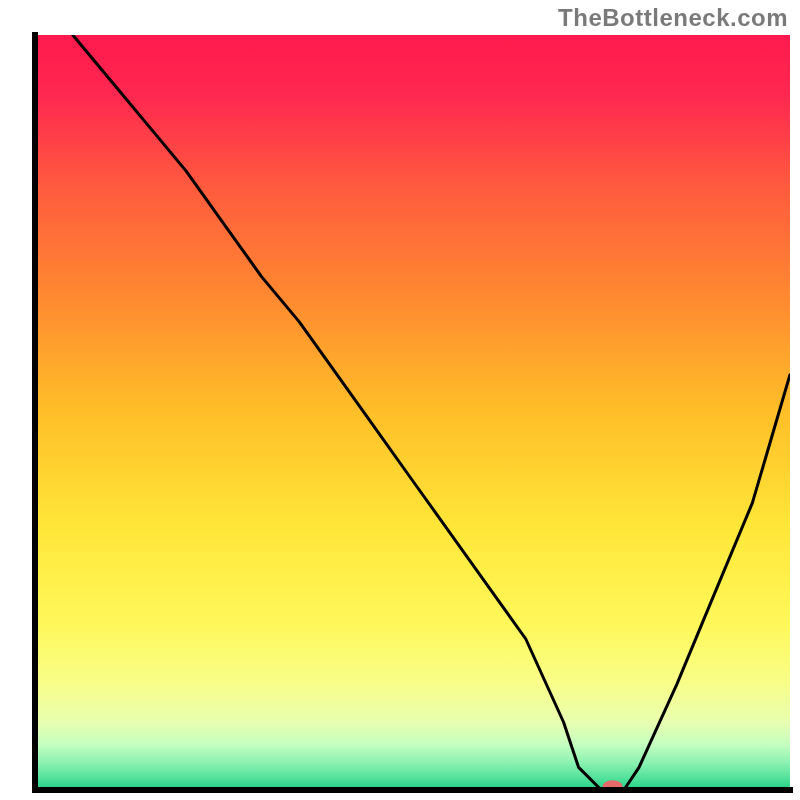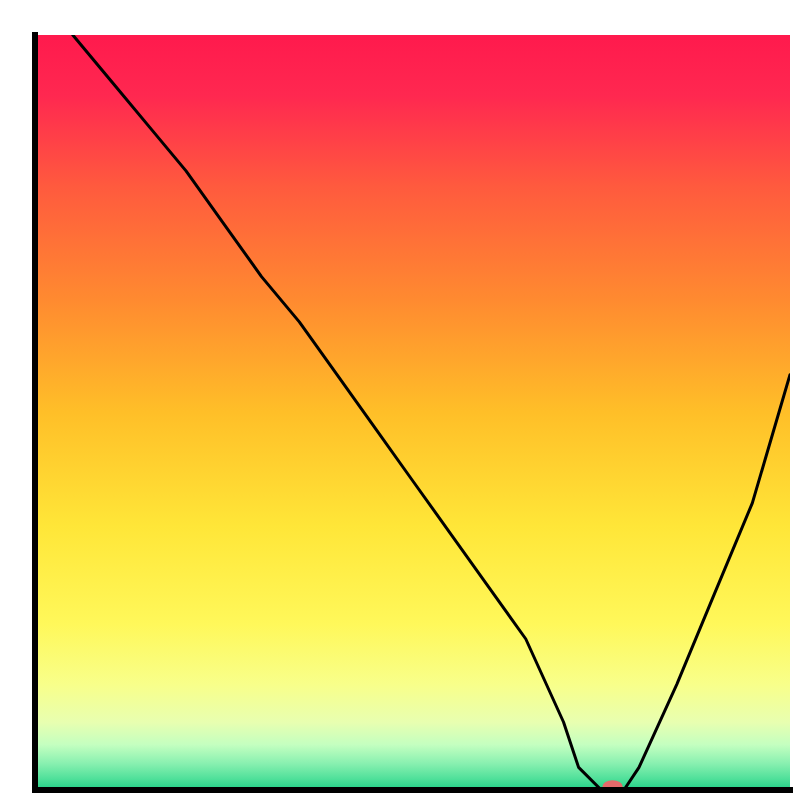--- a/index.html
+++ b/index.html
@@ -27,20 +27,21 @@
     z-index: 10;
   }
   svg {
     display: block;
   }
 </style>
 </head>
 <body>
 <div class="container">
 
+<div class="watermark">TheBottleneck.com</div>
 
 <svg id="chart-svg" width="800" height="800" viewBox="0 0 800 800">
   <defs>
     <linearGradient id="bg-grad" x1="0" y1="0" x2="0" y2="1">
           <stop offset="0%" stop-color="#ff1a4d"></stop>
           <stop offset="8%" stop-color="#ff2850"></stop>
           <stop offset="20%" stop-color="#ff5a3e"></stop>
           <stop offset="35%" stop-color="#ff8a30"></stop>
           <stop offset="50%" stop-color="#ffbf28"></stop>
           <stop offset="65%" stop-color="#ffe638"></stop>

